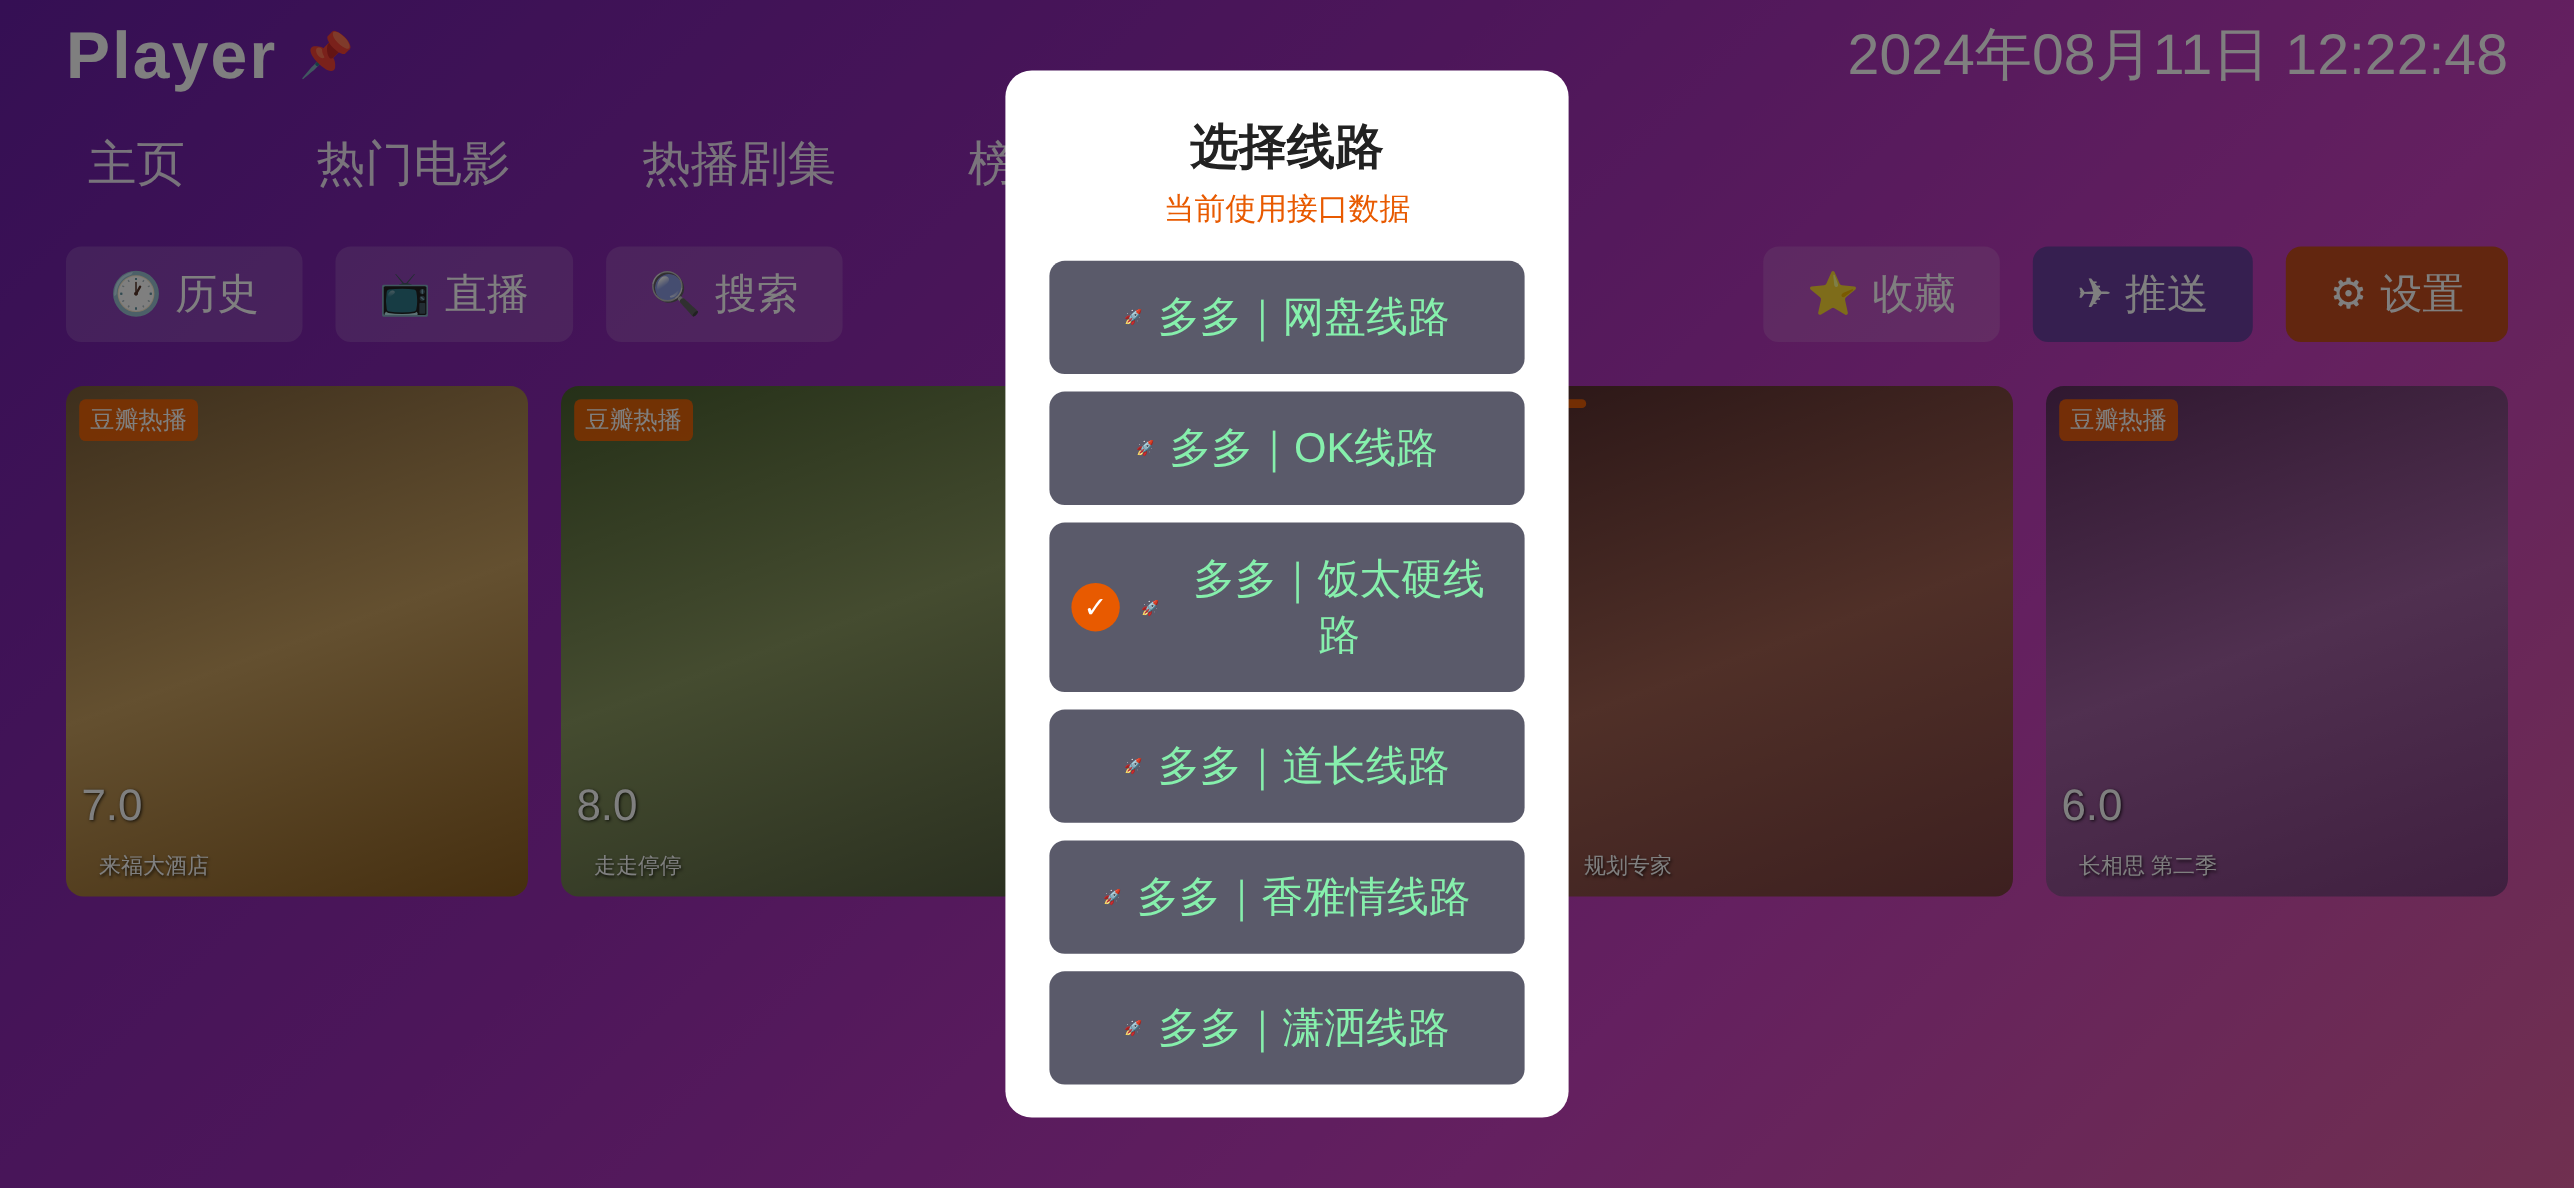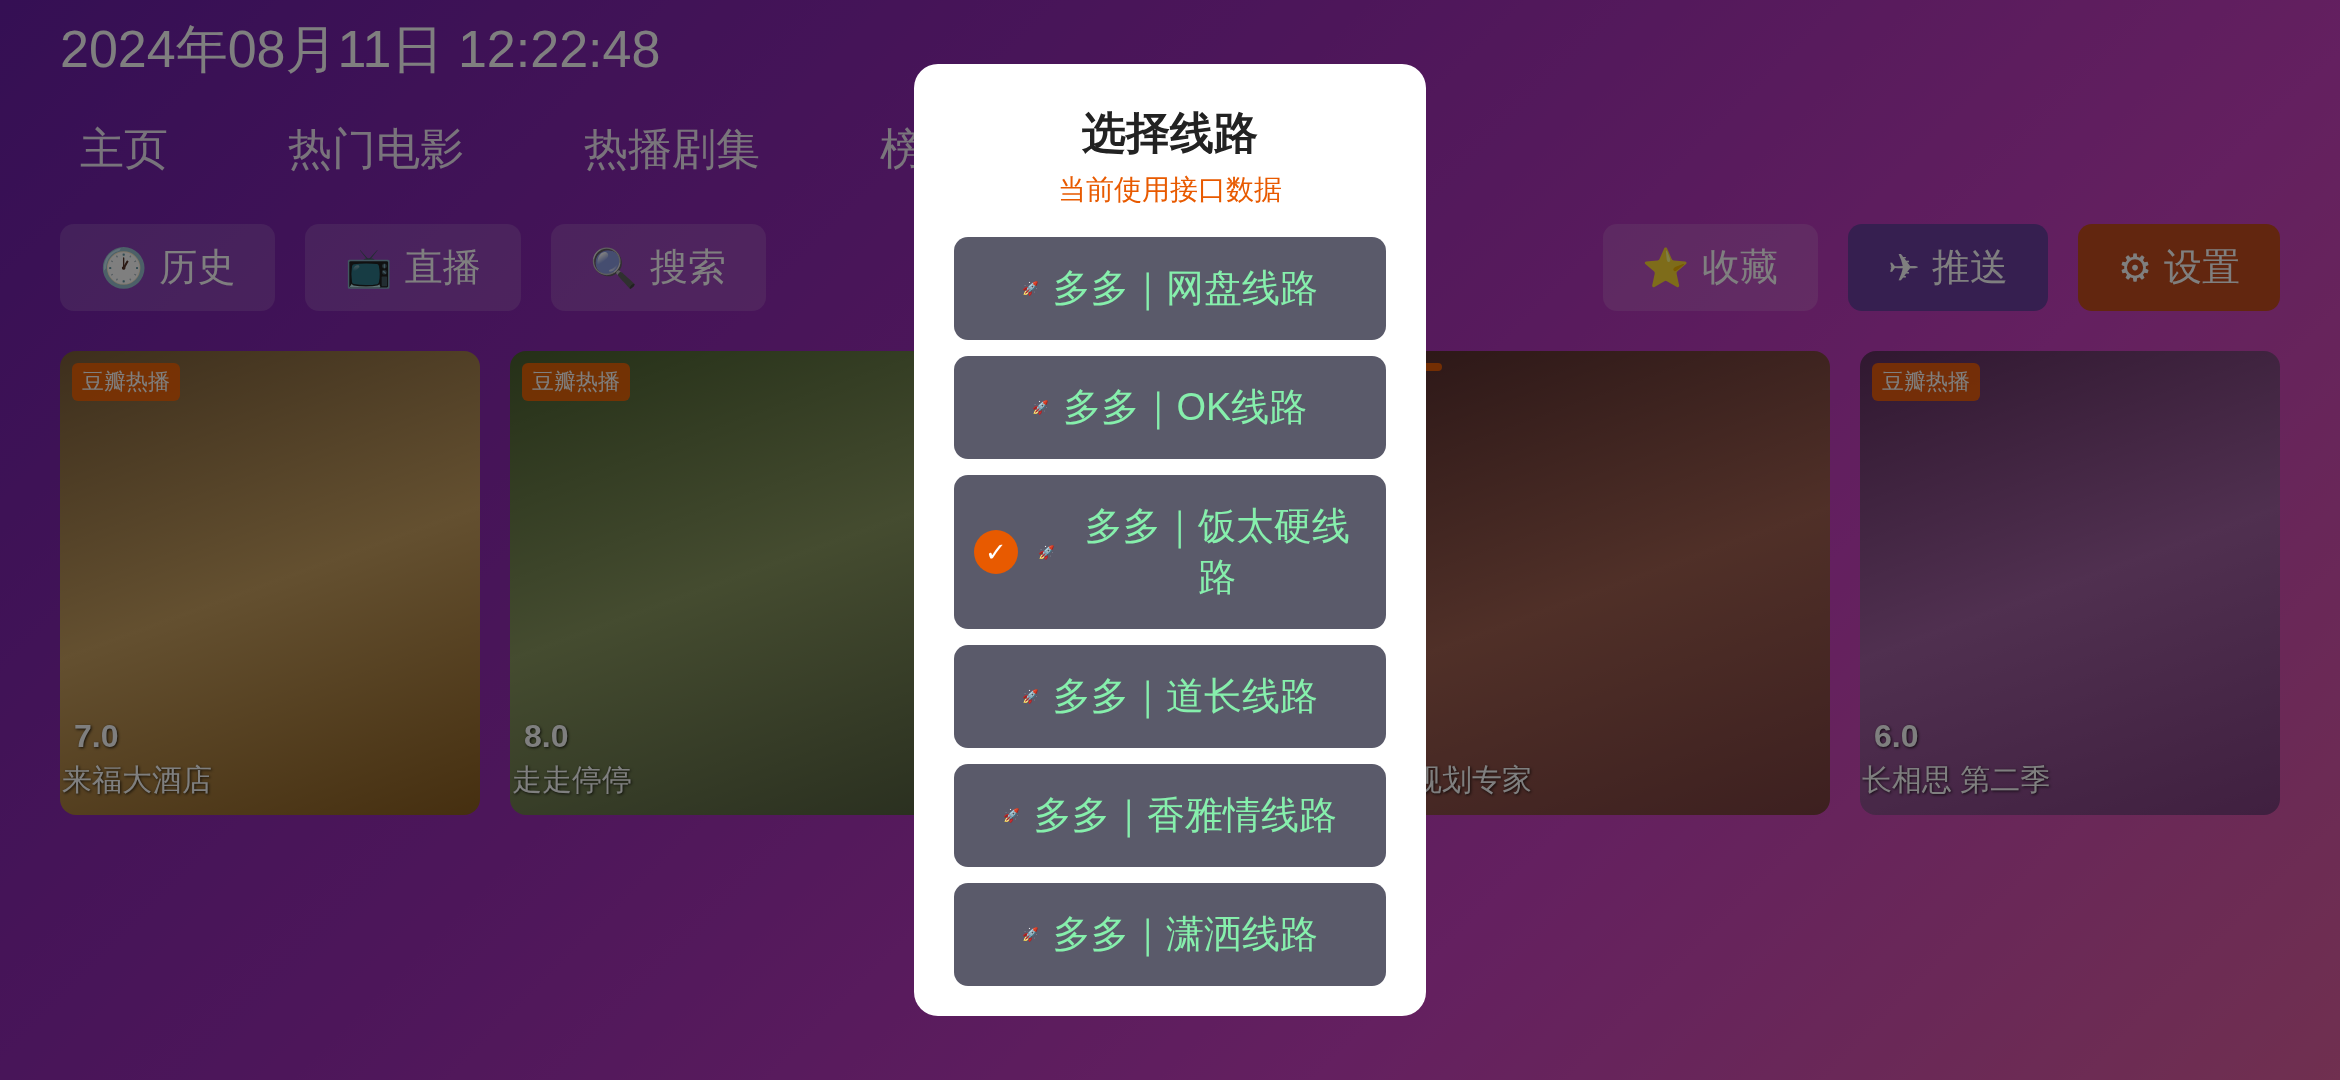--- a/index.html
+++ b/index.html
@@ -102,31 +102,31 @@
       color: white;
       font-size: 22px;
       padding: 4px 10px;
       border-radius: 6px;
     }
     .card-rating {
       position: absolute;
       bottom: 60px;
       left: 14px;
       color: white;
-      font-size: 32px;
-      font-weight: bold;
+      font-size: 40px;
+      font-weight: normal;
       text-shadow: 1px 1px 3px rgba(0,0,0,0.8);
     }
     .card-title {
       position: absolute;
       bottom: 14px;
-      left: 2px;
+      left: 30px;
       right: 14px;
       color: white;
-      font-size: 30px;
+      font-size: 20px;
       text-shadow: 1px 1px 3px rgba(0,0,0,0.8);
     }
 
     
     .card-1 { background: linear-gradient(160deg, #7b5e3a, #c8a060, #8b5e20); }
     .card-2 { background: linear-gradient(160deg, #4a6030, #8a9860, #556040); }
     .card-3 { background: linear-gradient(160deg, #3a3a5a, #5a5080, #404060); }
     .card-4 { background: linear-gradient(160deg, #5a3030, #a06050, #7a4040); }
     .card-5 { background: linear-gradient(160deg, #603060, #a060a0, #804080); }
 
@@ -195,20 +195,24 @@
       color: white;
       font-size: 26px;
       flex-shrink: 0;
       margin-right: 6px;
     }
   </style>
 </head>
 <body>
 
 <div class="header">
+  <div class="header-left">
+    <span class="app-title">Player</span>
+    <span class="pin-icon">📌</span>
+  </div>
   <div class="datetime">2024年08月11日 12:22:48</div>
 </div>
 
 <div class="nav-bar">
   <span class="nav-item">主页</span>
   <span class="nav-item">热门电影</span>
   <span class="nav-item">热播剧集</span>
   <span class="nav-item">榜单</span>
   <span class="nav-item">电视剧榜单</span>
 </div>

